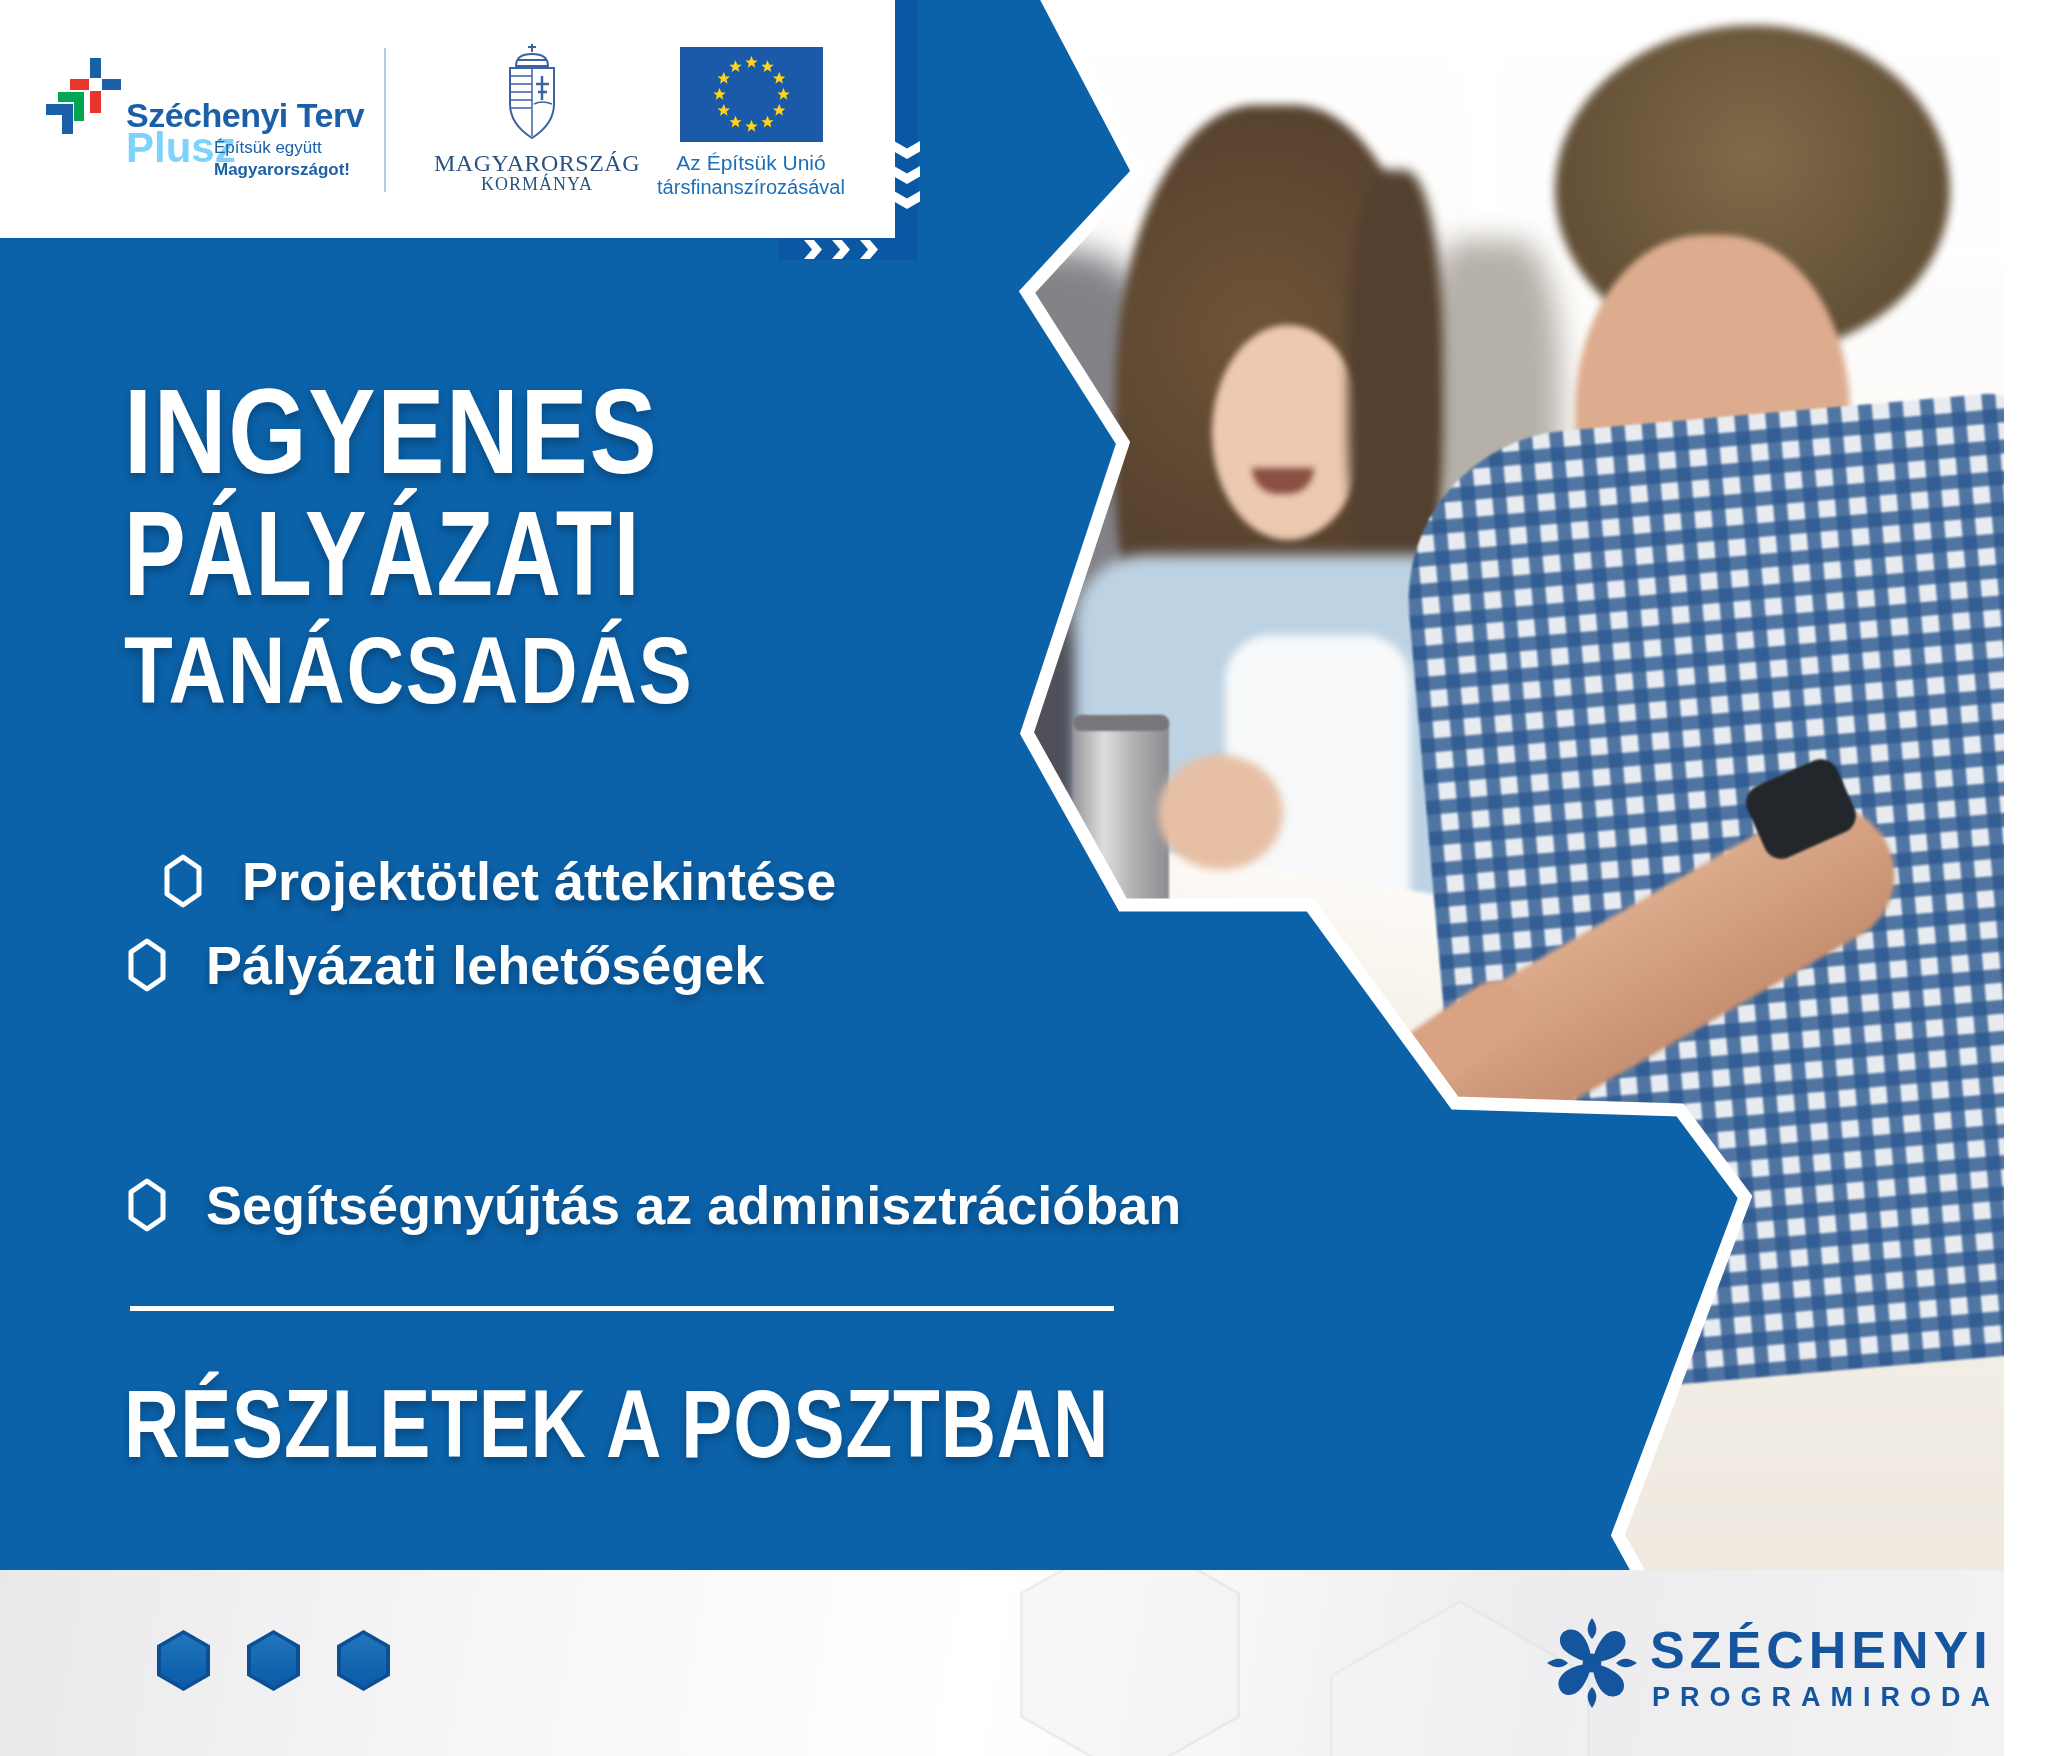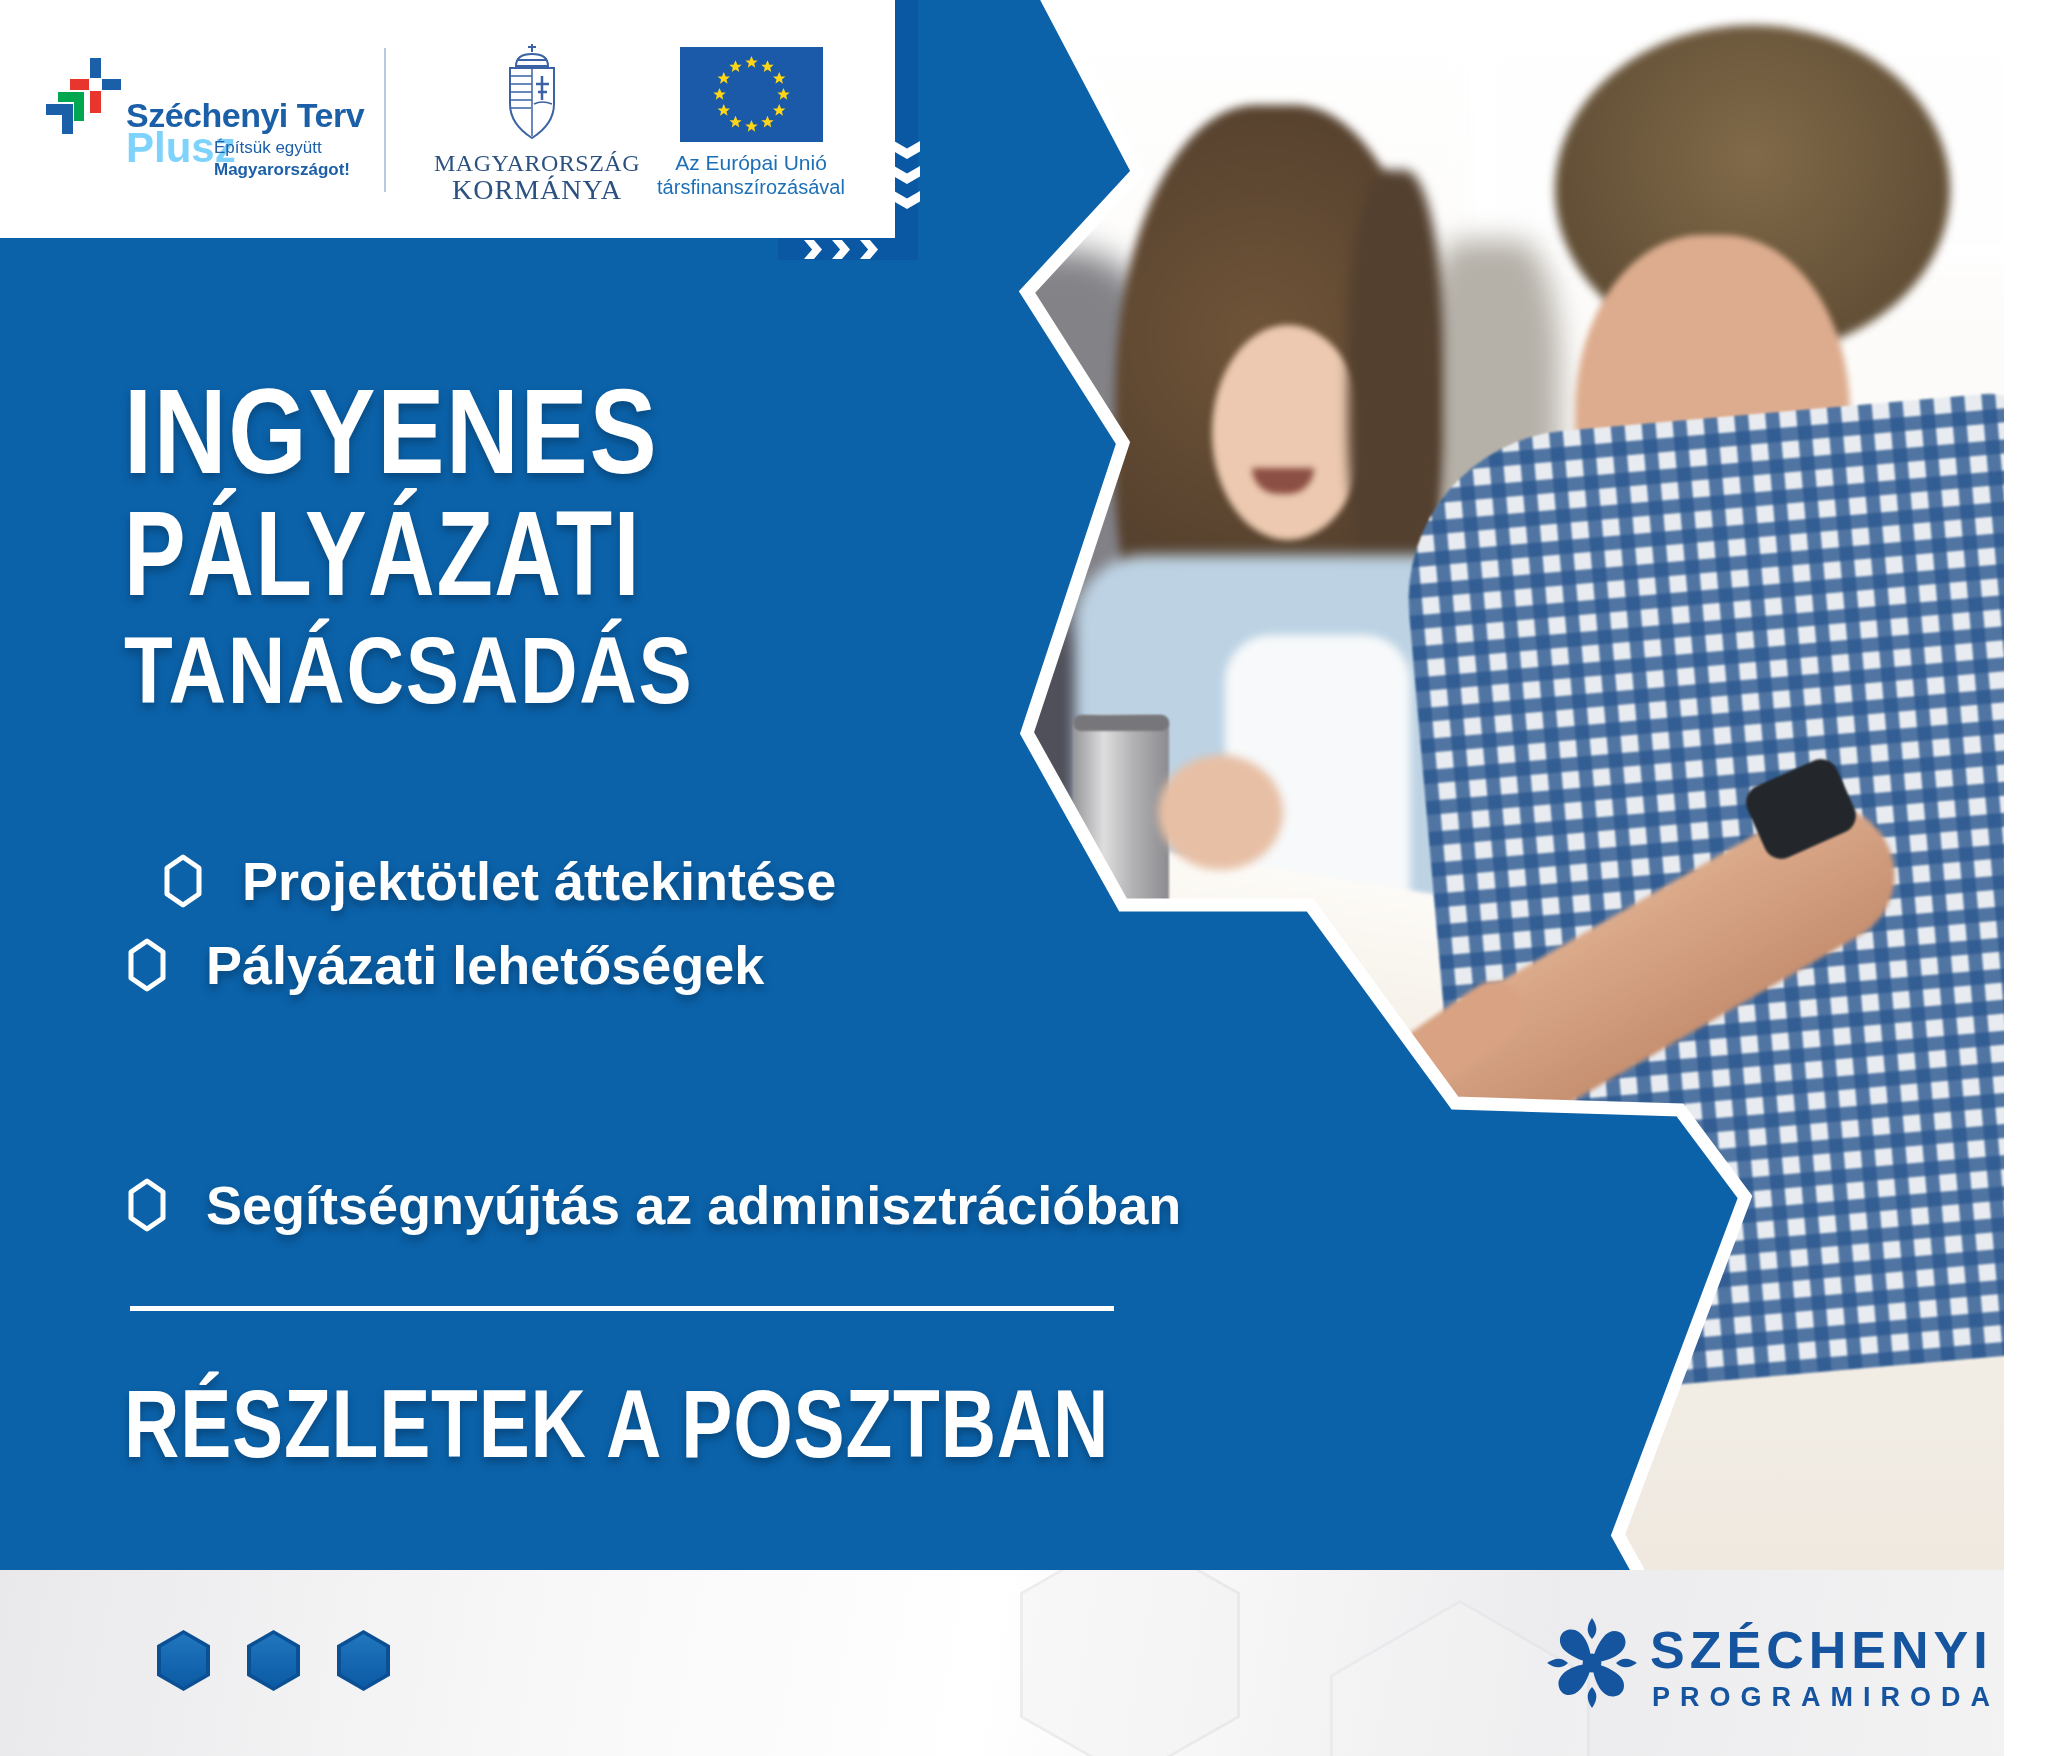--- a/index.html
+++ b/index.html
@@ -54,21 +54,21 @@
   .bar{position:absolute;}
   .c-blue{background:#1b5fa8;} .c-red{background:#e8352e;} .c-green{background:#00a650;}
   .st-title{left:126px;top:96px;font-size:34px;font-weight:bold;color:#1b5fa8;letter-spacing:-.5px;}
   .st-plusz{left:126px;top:124px;font-size:42px;font-weight:bold;color:#7dd3fc;}
   .st-tag1{left:214px;top:138px;font-size:17px;font-weight:normal;color:#1b5fa8;}
   .st-tag2{left:214px;top:160px;font-size:17px;font-weight:bold;color:#1b5fa8;}
   .vdiv{left:384px;top:48px;width:2px;height:144px;background:#b9cade;}
   .gov1{left:415px;top:150px;width:244px;text-align:center;font-family:"Liberation Serif",serif;
         font-size:24px;color:#2b5180;letter-spacing:.5px;}
   .gov2{left:415px;top:174px;width:244px;text-align:center;font-family:"Liberation Serif",serif;
-        font-size:28px;color:#2b5180;letter-spacing:1px;}
+        font-size:18px;color:#2b5180;letter-spacing:1px;}
   .euflag{left:680px;top:47px;}
   .eu1{left:631px;top:151px;width:240px;text-align:center;font-size:21px;color:#1d70b8;}
   .eu2{left:631px;top:176px;width:240px;text-align:center;font-size:20px;color:#1d70b8;}
 
   
   .t-line{color:#ffffff;font-weight:bold;transform-origin:left top;white-space:nowrap;
           text-shadow:0 5px 10px rgba(0,22,45,.35);}
   .t1{left:124px;top:362px;font-size:120px;transform:scaleX(.84);letter-spacing:2px;}
   .t2{left:124px;top:484px;font-size:120px;transform:scaleX(.77);letter-spacing:2px;}
   .t3{left:124px;top:616px;font-size:95px;transform:scaleX(.84);letter-spacing:2px;}
@@ -203,21 +203,21 @@
           <path d="M0,-6.5 L1.9,-2 L6.2,-2 L2.7,0.9 L3.8,5.3 L0,2.6 L-3.8,5.3 L-2.7,0.9 L-6.2,-2 L-1.9,-2 Z"></path>
         </g>
       <g transform="translate(43.8,31.5)">
           <path d="M0,-6.5 L1.9,-2 L6.2,-2 L2.7,0.9 L3.8,5.3 L0,2.6 L-3.8,5.3 L-2.7,0.9 L-6.2,-2 L-1.9,-2 Z"></path>
         </g>
       <g transform="translate(55.5,19.8)">
           <path d="M0,-6.5 L1.9,-2 L6.2,-2 L2.7,0.9 L3.8,5.3 L0,2.6 L-3.8,5.3 L-2.7,0.9 L-6.2,-2 L-1.9,-2 Z"></path>
         </g>
     </g>
   </svg>
-  <div class="abs eu1">Az Európai Unió</div>
+  <div class="abs eu1">Az Építsük Unió</div>
   <div class="abs eu2">társfinanszírozásával</div>
 
   <div class="abs t-line t1">INGYENES</div>
   <div class="abs t-line t2">PÁLYÁZATI</div>
   <div class="abs t-line t3">TANÁCSADÁS</div>
 
   <div class="abs bullet b1">
     <svg width="38" height="56" viewBox="0 0 38 54">
       <polygon points="19,3 35,14 35,40 19,51 3,40 3,14" fill="none" stroke="#ffffff" stroke-width="5" stroke-linejoin="round"></polygon>
       </svg>

